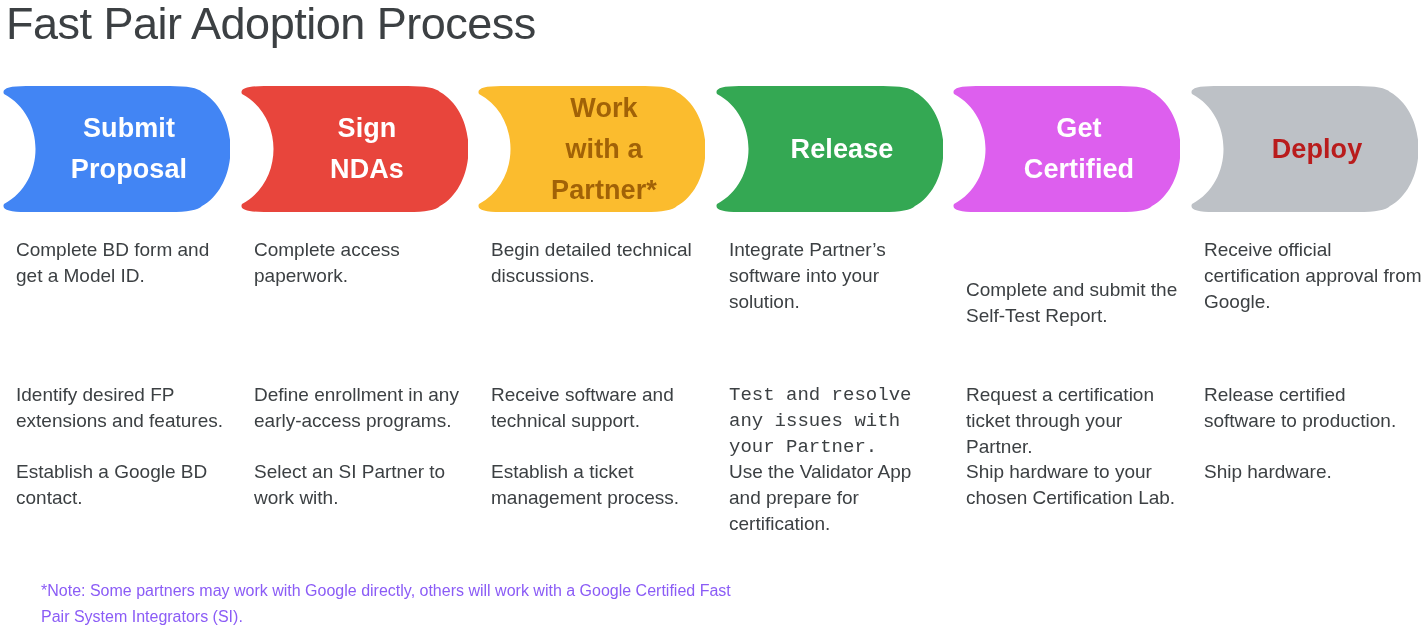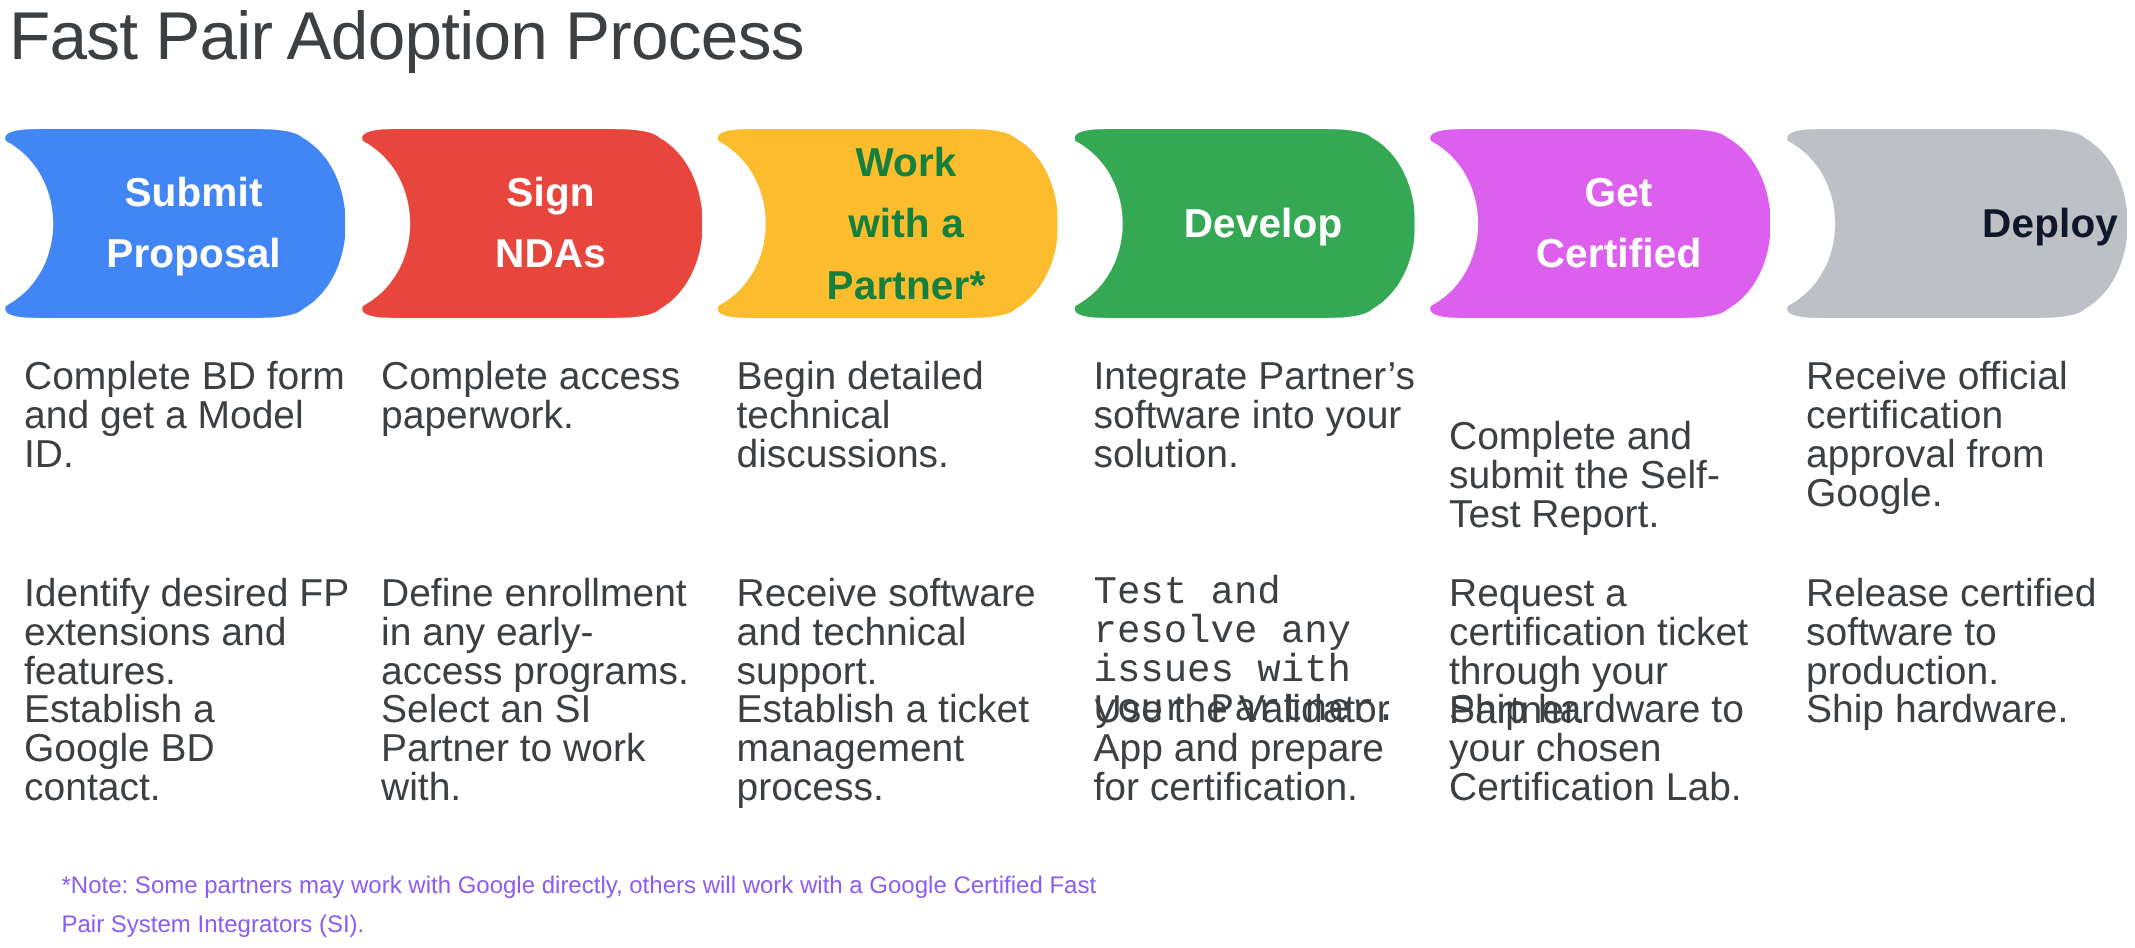--- a/index.html
+++ b/index.html
@@ -89,21 +89,21 @@
   }
 
   .column {
     position: absolute;
     top: 0;
     box-sizing: border-box;
   }
 
   .bullet {
     position: absolute;
-    font-size: 26px;
+    font-size: 19px;
     line-height: 26px;
     color: #3c4043;
     font-weight: 400;
   }
 
   .bullet.row0 { top: 0px; }
   .bullet.row1 { top: 111px; margin-top: 34px; }
   .bullet.row2 { top: 222px; }
 
   
@@ -137,42 +137,42 @@
         <svg class="banner-shape" viewBox="0 0 230 126" preserveAspectRatio="none">
           <path d="M 26 0 L 170 0 Q 196 0 202 6 C 240 27.72 240 98.28 202 120 Q 196 126 170 126 L 26 126 Q 0 126 4 118 C 46 95.76 46 30.24 4 8 Q 0 0 26 0 Z" fill="#e8453c"></path>
         </svg>
         <div class="banner-label" style="color: rgb(255, 255, 255);">Sign
 NDAs</div>
       </div>
       <div class="banner" style="left: 475px; width: 230px;">
         <svg class="banner-shape" viewBox="0 0 230 126" preserveAspectRatio="none">
           <path d="M 26 0 L 170 0 Q 196 0 202 6 C 240 27.72 240 98.28 202 120 Q 196 126 170 126 L 26 126 Q 0 126 4 118 C 46 95.76 46 30.24 4 8 Q 0 0 26 0 Z" fill="#fbbc2e"></path>
         </svg>
-        <div class="banner-label" style="color: #15803d;">Work
+        <div class="banner-label" style="color: #a16207;">Work
 with a
 Partner*</div>
       </div>
       <div class="banner" style="left: 713px; width: 230px;">
         <svg class="banner-shape" viewBox="0 0 230 126" preserveAspectRatio="none">
           <path d="M 26 0 L 170 0 Q 196 0 202 6 C 240 27.72 240 98.28 202 120 Q 196 126 170 126 L 26 126 Q 0 126 4 118 C 46 95.76 46 30.24 4 8 Q 0 0 26 0 Z" fill="#34a853"></path>
         </svg>
-        <div class="banner-label" style="color: rgb(255, 255, 255);">Develop</div>
+        <div class="banner-label" style="color: rgb(255, 255, 255);">Release</div>
       </div>
       <div class="banner" style="left: 950px; width: 230px;">
         <svg class="banner-shape" viewBox="0 0 230 126" preserveAspectRatio="none">
           <path d="M 26 0 L 170 0 Q 196 0 202 6 C 240 27.72 240 98.28 202 120 Q 196 126 170 126 L 26 126 Q 0 126 4 118 C 46 95.76 46 30.24 4 8 Q 0 0 26 0 Z" fill="#dd5fee"></path>
         </svg>
         <div class="banner-label" style="color: rgb(255, 255, 255);">Get
 Certified</div>
       </div>
       <div class="banner" style="left: 1188px; width: 230px;">
         <svg class="banner-shape" viewBox="0 0 230 126" preserveAspectRatio="none">
           <path d="M 26 0 L 170 0 Q 196 0 202 6 C 240 27.72 240 98.28 202 120 Q 196 126 170 126 L 26 126 Q 0 126 4 118 C 46 95.76 46 30.24 4 8 Q 0 0 26 0 Z" fill="#bdc1c6"></path>
         </svg>
-        <div class="banner-label" style="color: #0f172a; text-align: right;">Deploy</div>
+        <div class="banner-label" style="color: #b91c1c;">Deploy</div>
       </div>
     </div>
 
   <div class="columns">
       <div class="column" style="left: 16px; width: 218px; height: 310px;">
         <div class="bullet row0" style="width: 218px;">Complete BD form and get a Model ID.</div>
         <div class="bullet row1" style="width: 218px;">Identify desired FP extensions and features.</div>
         <div class="bullet row2" style="width: 218px;">Establish a Google BD contact.</div>
       </div>
       <div class="column" style="left: 254px; width: 218px; height: 310px;">

